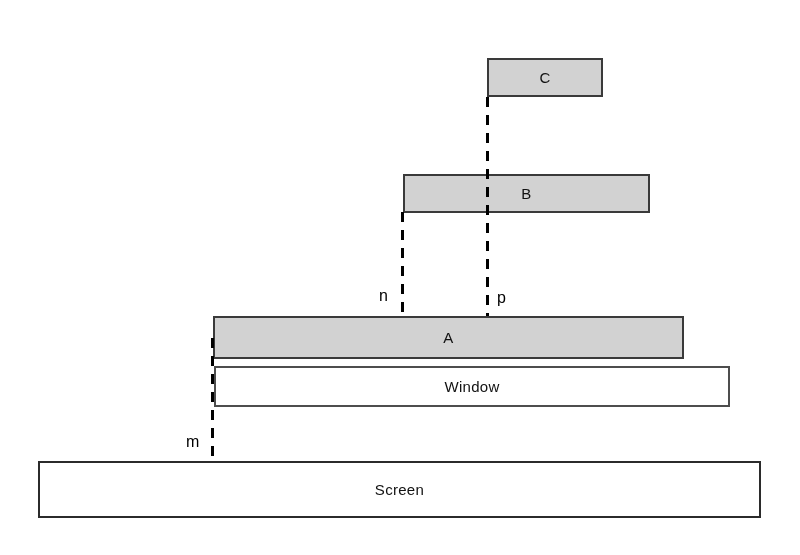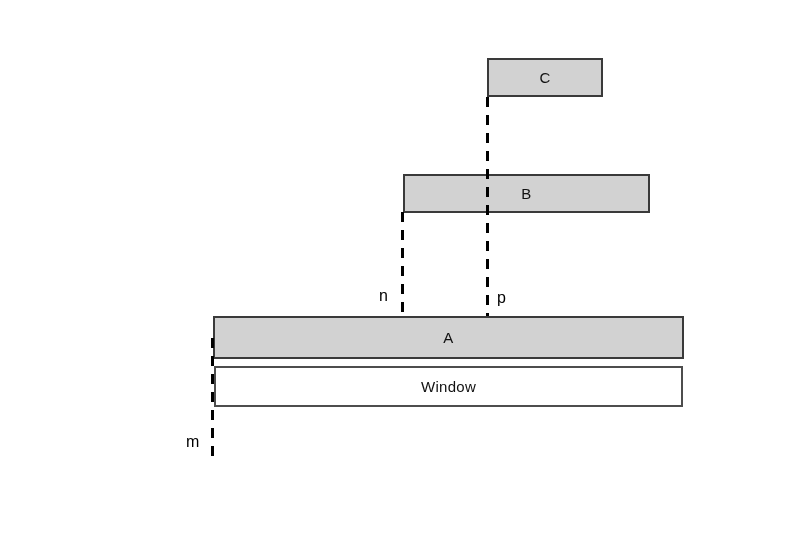--- a/index.html
+++ b/index.html
@@ -29,21 +29,21 @@
     background: #d2d2d2;
     border: 2px solid #3a3a3a;
   }
   .box-white {
     background: #ffffff;
     border: 2px solid #444444;
   }
   #box-c      { left: 487px; top: 58px;  width: 116px; height: 39px; }
   #box-b      { left: 403px; top: 174px; width: 247px; height: 39px; }
   #box-a      { left: 213px; top: 316px; width: 471px; height: 43px; }
-  #box-window { left: 214px; top: 366px; width: 469px; height: 41px; border-color: #4d4d4d; }
+  #box-window { left: 214px; top: 366px; width: 516px; height: 41px; border-color: #4d4d4d; }
   #box-screen { left: 38px;  top: 461px; width: 723px; height: 57px; border-color: #2b2b2b; }
 
   
   .vdash {
     position: absolute;
     width: 3px;
     background: repeating-linear-gradient(
       to bottom,
       #000000 0px, #000000 10px,
       transparent 10px, transparent 18px
@@ -61,20 +61,23 @@
   }
   #label-n { left: 379px; top: 288px; }
   #label-p { left: 497px; top: 290px; }
   #label-m { left: 186px; top: 434px; }
 </style>
 </head>
 <body>
 
 <div class="canvas">
 
+  <div class="box box-white" id="box-screen">
+    <span>Screen</span>
+  </div>
 
   <div class="box box-white" id="box-window">
     <span>Window</span>
   </div>
 
   <div class="box box-gray" id="box-a">
     <span>A</span>
   </div>
 
   <div class="box box-gray" id="box-b">

